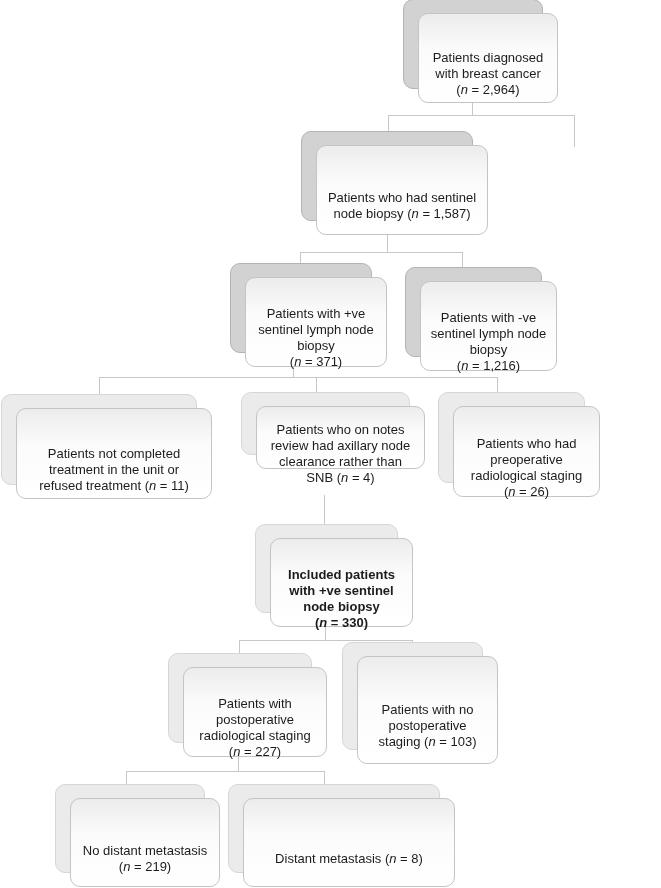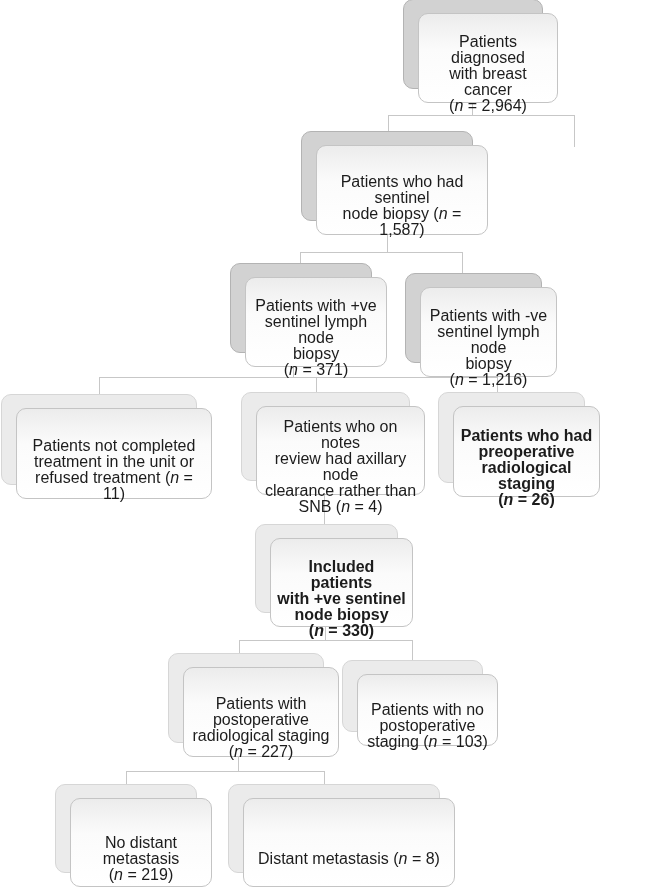--- a/index.html
+++ b/index.html
@@ -36,39 +36,39 @@
     box-sizing: border-box;
     border-radius: 10px;
     border: 1px solid var(--box-border, #c4c4c4);
     background: linear-gradient(180deg, #ececec 0%, #fbfbfb 40%, #ffffff 100%);
     display: flex; align-items: center; justify-content: center;
     text-align: center;
     padding: 4px 6px;
   }
   .node .label {
     white-space: pre-line;
-    font-size: 16px;
+    font-size: 13px;
     line-height: 16px;
     color: var(--text, #1c1c1c);
     margin-top: 32px;
   }
 
   
   #node-diagnosed          { left: 418px; top: 13px;  width: 140px; height: 90px; }
   #node-had-snb            { left: 316px; top: 145px; width: 172px; height: 90px; }
   #node-no-snb             { left: 521px; top: 145px; width: 135px; height: 90px; }
   #node-pos-snb            { left: 245px; top: 277px; width: 142px; height: 90px; }
-  #node-neg-snb            { left: 420px; top: 287px; width: 137px; height: 90px; }
+  #node-neg-snb            { left: 420px; top: 281px; width: 137px; height: 90px; }
   #node-not-completed      { left: 16px;  top: 408px; width: 196px; height: 91px; text-decoration: underline; }
-  #node-axillary-clearance { left: 256px; top: 406px; width: 169px; height: 89px; }
-  #node-preop-staging      { left: 453px; top: 406px; width: 147px; height: 91px; font-weight: bold; }
+  #node-axillary-clearance { left: 256px; top: 406px; width: 169px; height: 63px; }
+  #node-preop-staging      { left: 453px; top: 406px; width: 147px; height: 91px; }
   #node-included           { left: 270px; top: 538px; width: 143px; height: 89px; font-weight: bold; }
-  #node-postop-staging     { left: 183px; top: 667px; width: 156px; height: 90px; }
-  #node-no-postop-staging  { left: 357px; top: 674px; width: 141px; height: 72px; }
-  #node-no-distant-mets    { left: 70px;  top: 798px; width: 142px; height: 89px; }
+  #node-postop-staging     { left: 183px; top: 667px; width: 144px; height: 90px; }
+  #node-no-postop-staging  { left: 357px; top: 656px; width: 141px; height: 108px; }
+  #node-no-distant-mets    { left: 70px;  top: 798px; width: 142px; height: 89px; padding-left: 8px; }
   #node-distant-mets       { left: 243px; top: 798px; width: 212px; height: 89px; }
 </style>
 </head>
 <body>
 
 <div class="canvas">
 
   <div class="ln v" style="left:472px; top:103px; height:13px;"></div>
   <div class="ln h" style="left:388px; top:115px; width:187px;"></div>
   <div class="ln v" style="left:388px; top:115px; height:32px;"></div>

